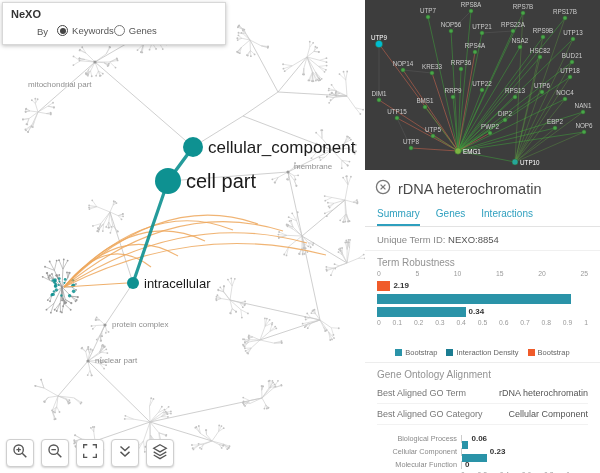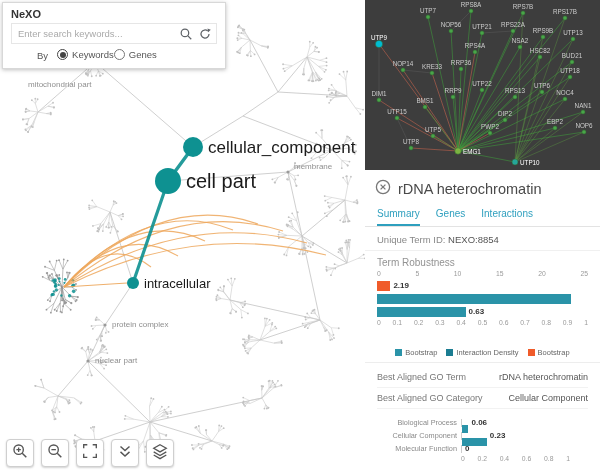--- a/index.html
+++ b/index.html
@@ -1405,35 +1405,20 @@
         <circle cx="288" cy="172" r="1.6" fill="#9a9a9a"></circle>
         <text x="294" y="169" font-size="8" fill="#8f8f8f">membrane</text>
         <circle cx="105" cy="325" r="1.6" fill="#9a9a9a"></circle>
         <text x="112" y="327" font-size="8" fill="#8f8f8f">protein complex</text>
         <circle cx="88" cy="361" r="1.6" fill="#9a9a9a"></circle>
         <text x="95" y="363" font-size="8" fill="#8f8f8f">nuclear part</text>
       </svg>
 
     <div id="search-card">
       <div class="app-title">NeXO</div>
-      <div class="search-row">
-        <input type="text" placeholder="Enter search keywords..." style="">
-        <span class="sicon">
-          <svg width="14" height="14" viewBox="0 0 16 16">
-              <circle cx="6.8" cy="6.8" r="4.3" fill="none" stroke="#5f6368" stroke-width="1.4"></circle>
-              <line x1="10.2" y1="10.2" x2="14" y2="14" stroke="#5f6368" stroke-width="1.4"></line>
-            </svg>
-        </span>
-        <span class="sicon">
-          <svg width="14" height="14" viewBox="0 0 16 16">
-              <path d="M12.6 8a4.6 4.6 0 1 1-1.4-3.3" fill="none" stroke="#5f6368" stroke-width="1.4"></path>
-              <polygon points="10.8,1.6 14.6,3.2 11.6,6.1" fill="#5f6368"></polygon>
-            </svg>
-        </span>
-      </div>
       <div class="by-row">
         <span>By</span>
         <span id="radio-group"><span class="radio-opt">
               <span class="radio sel"></span>
               <span>Keywords</span>
             </span><span class="radio-opt">
               <span class="radio"></span>
               <span>Genes</span>
             </span></span>
       </div>
@@ -1650,21 +1635,21 @@
       <div id="rb-bars">
           <div class="bar-row">
             <div class="bar" style="width: 6.36%; background: rgb(240, 91, 42);"></div>
             <span class="bar-label">2.19</span>
           </div>
           <div class="bar-row">
             <div class="bar" style="width: 92%; background: rgb(42, 147, 168);"></div>
           </div>
           <div class="bar-row">
             <div class="bar" style="width: 42%; background: rgb(42, 147, 168);"></div>
-            <span class="bar-label">0.63</span>
+            <span class="bar-label">0.34</span>
           </div>
         </div>
       <div id="rb-bottom-axis" class="axis-row">
           <span>0</span>
           <span>0.1</span>
           <span>0.2</span>
           <span>0.3</span>
           <span>0.4</span>
           <span>0.5</span>
           <span>0.6</span>
@@ -1683,20 +1668,21 @@
             <span>Interaction Density</span>
           </span>
           <span class="legend-item">
             <span class="legend-sq" style="background: rgb(240, 91, 42);"></span>
             <span>Bootstrap</span>
           </span>
         </div>
     </div>
 
     <div class="section">
+      <div class="muted-heading">Gene Ontology Alignment</div>
       <div id="go-rows">
           <div class="kv">
             <span>Best Aligned GO Term</span>
             <span class="kv-val">rDNA heterochromatin</span>
           </div>
           <div class="kv">
             <span>Best Aligned GO Category</span>
             <span class="kv-val">Cellular Component</span>
           </div>
         </div>

